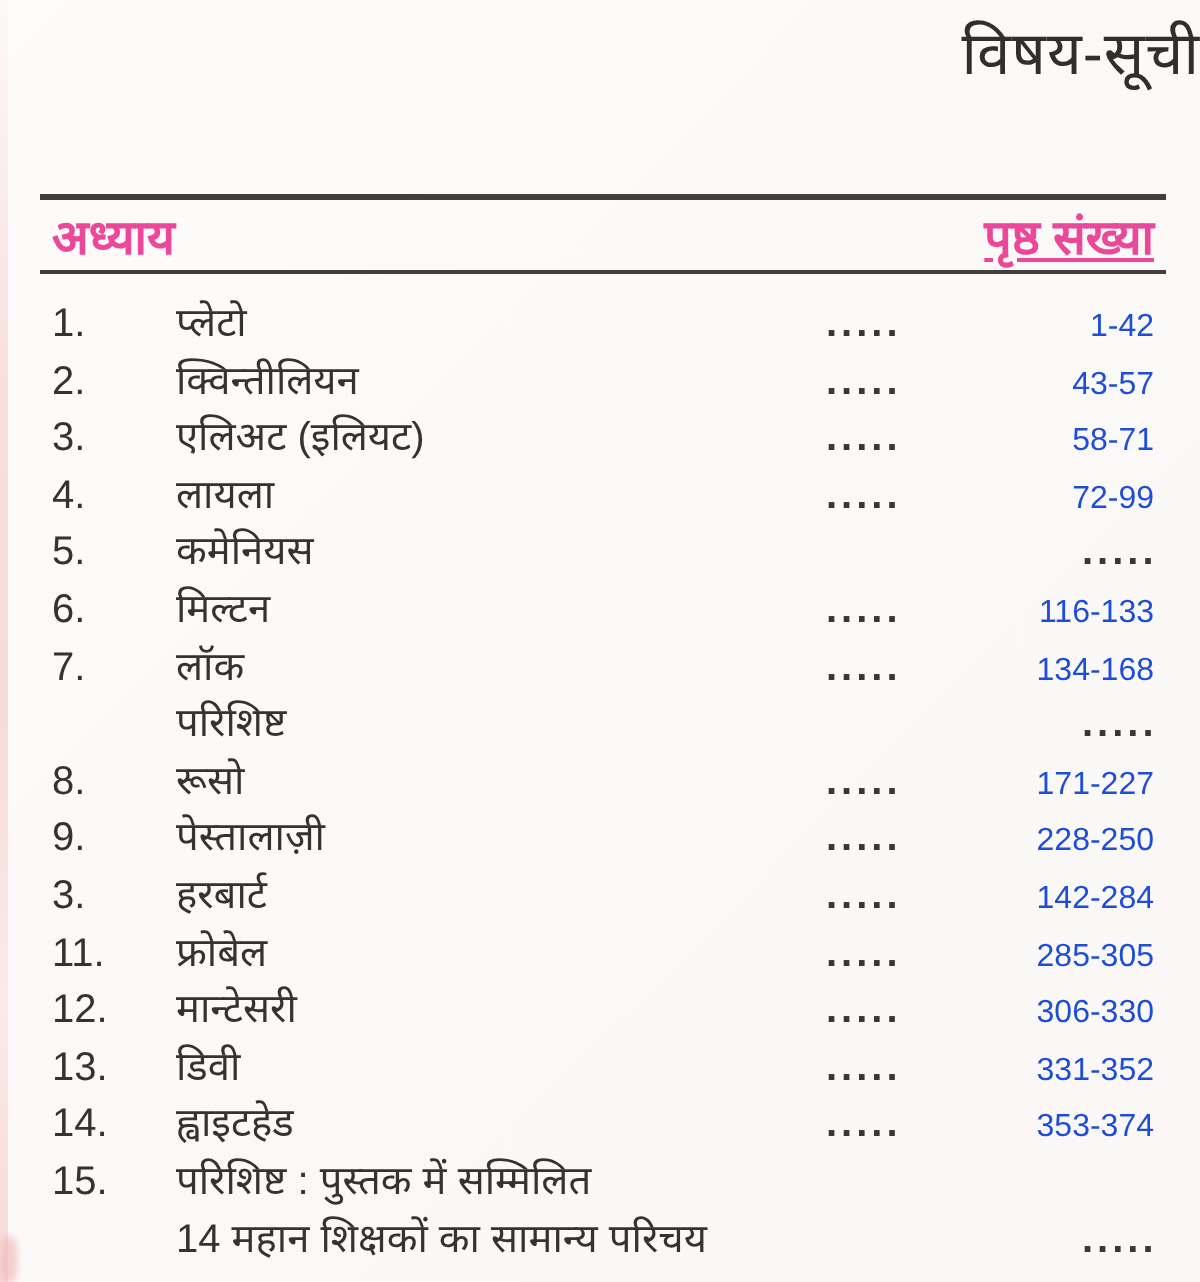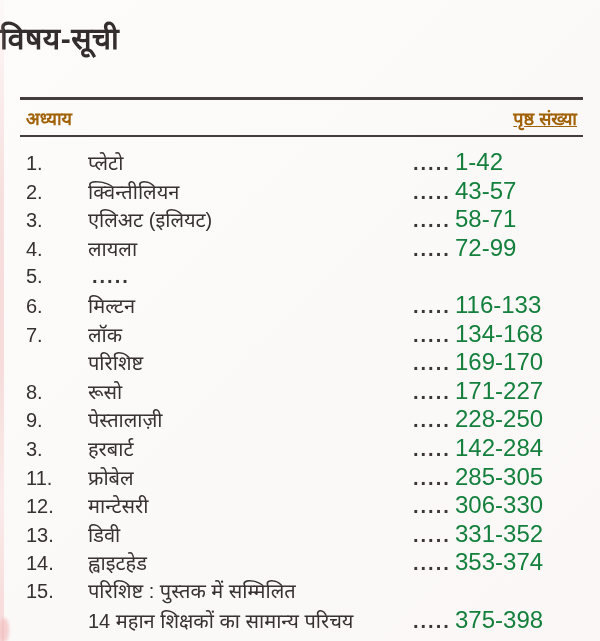--- a/index.html
+++ b/index.html
@@ -31,43 +31,43 @@
     position: absolute;
     left: 0; top: 618px;
     width: 9px; height: 24px;
     background: rgba(241,184,184,0.65);
     border-radius: 45%;
     filter: blur(1.5px);
     pointer-events: none;
   }
   .title {
     margin: 0;
-    padding-top: 17px;
-    text-align: left;
+    padding-top: 5px;
+    text-align: right;
     font-size: 30px;
-    font-weight: bold;
+    font-weight: normal;
     letter-spacing: 0.5px;
     color: #332d2d;
   }
   .toc-table {
     position: absolute;
     left: 20px;
     top: 97px;
     width: 563px;
     font-size: 20px;
   }
   .toc-header {
     display: flex;
     align-items: center;
     border-top: 3px solid #453d3d;
     border-bottom: 2px solid #453d3d;
     height: 35px;
     font-weight: bold;
-    font-size: 18px;
-    color: #a16207;
+    font-size: 24px;
+    color: #ec4899;
     justify-content: space-between;
   }
   .toc-body {
     padding-top: 11px;
   }
   .row {
     display: flex;
     align-items: baseline;
     height: 28.6px;
     line-height: 28.6px;
@@ -90,25 +90,25 @@
     padding-left: 8px;
     box-sizing: border-box;
     text-align: left;
     font-weight: bold;
     letter-spacing: 2px;
     color: #3c3535;
   }
   .col-pages {
     flex: 0 0 auto;
     width: 128px;
-    text-align: left;
+    text-align: right;
     padding-right: 6px;
     box-sizing: border-box;
-    font-size: 24px;
-    color: #15803d;
+    font-size: 16px;
+    color: #1d4ed8;
   }
   .hdr-pages {
     margin-left: auto;
     padding-right: 6px;
     text-decoration: underline;
   }
 </style>
 </head>
 <body>
 
@@ -143,39 +143,39 @@
       <span class="col-pages">58-71</span>
     </div>
     <div class="row">
       <span class="col-ch">4.</span>
       <span class="col-subj">लायला</span>
       <span class="col-dots">.....</span>
       <span class="col-pages">72-99</span>
     </div>
     <div class="row">
       <span class="col-ch">5.</span>
+      <span class="col-subj">कमेनियस</span>
       <span class="col-dots">.....</span>
     </div>
     <div class="row">
       <span class="col-ch">6.</span>
       <span class="col-subj">मिल्टन</span>
       <span class="col-dots">.....</span>
       <span class="col-pages">116-133</span>
     </div>
     <div class="row">
       <span class="col-ch">7.</span>
       <span class="col-subj">लॉक</span>
       <span class="col-dots">.....</span>
       <span class="col-pages">134-168</span>
     </div>
     <div class="row">
       <span class="col-ch"></span>
       <span class="col-subj">परिशिष्ट</span>
       <span class="col-dots">.....</span>
-      <span class="col-pages">169-170</span>
     </div>
     <div class="row">
       <span class="col-ch">8.</span>
       <span class="col-subj">रूसो</span>
       <span class="col-dots">.....</span>
       <span class="col-pages">171-227</span>
     </div>
     <div class="row">
       <span class="col-ch">9.</span>
       <span class="col-subj">पेस्तालाज़ी</span>
@@ -215,16 +215,15 @@
     <div class="row">
       <span class="col-ch">15.</span>
       <span class="col-subj">परिशिष्ट : पुस्तक में सम्मिलित</span>
       <span class="col-dots"></span>
       <span class="col-pages"></span>
     </div>
     <div class="row">
       <span class="col-ch"></span>
       <span class="col-subj">14 महान शिक्षकों का सामान्य परिचय</span>
       <span class="col-dots">.....</span>
-      <span class="col-pages">375-398</span>
     </div>
   </div>
 </div>
 
 </body></html>

